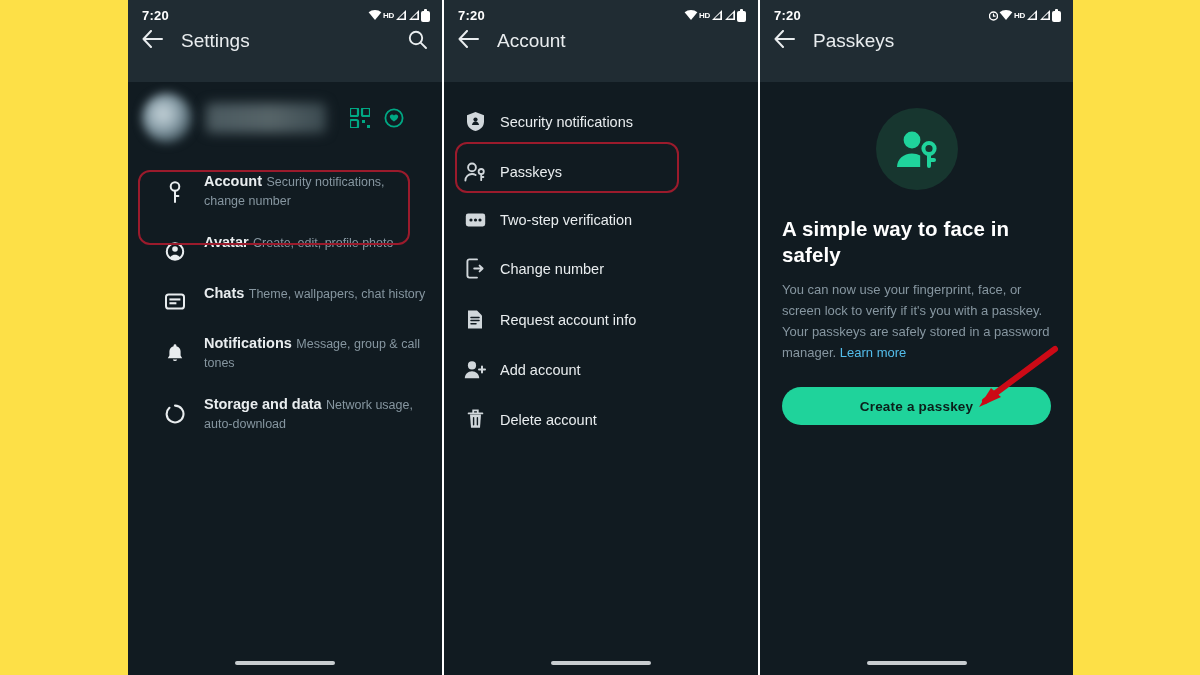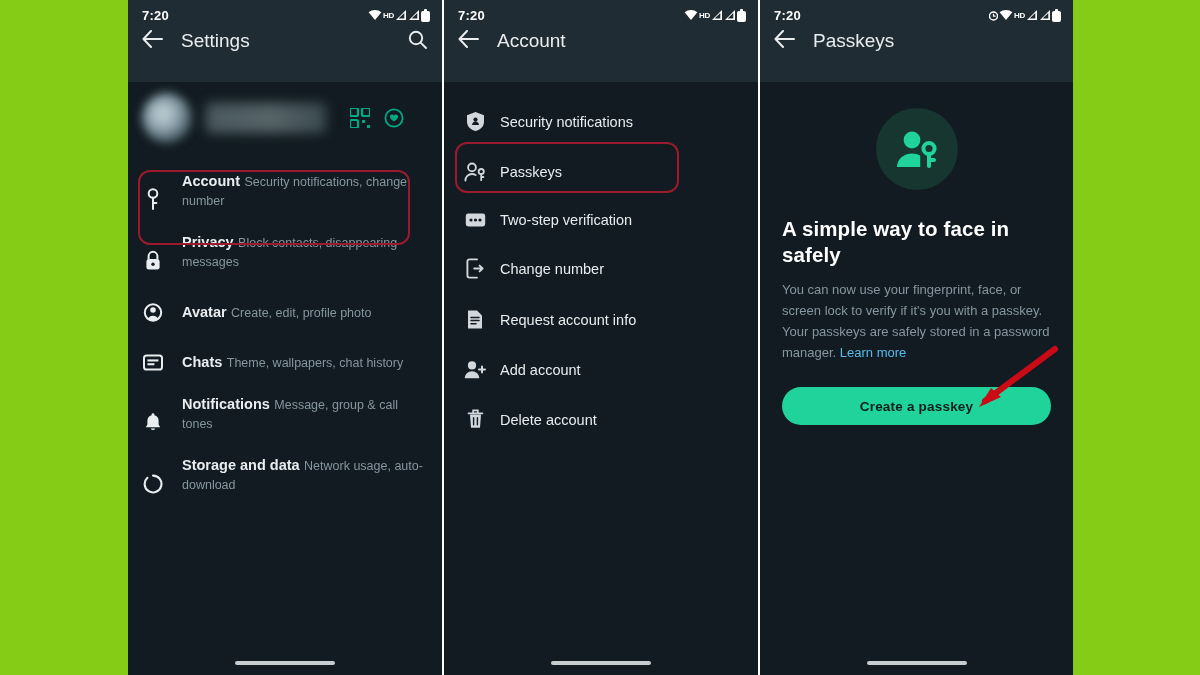--- a/index.html
+++ b/index.html
@@ -2,21 +2,21 @@
 <html><head>
 <meta charset="utf-8">
 <style>
   * { box-sizing: border-box; margin: 0; padding: 0; }
   html, body {
     width: 1200px; height: 675px;
     background: #ffffff;
     font-family: "Liberation Sans", sans-serif;
     overflow: hidden;
   }
-  .stage { position: relative; width: 1200px; height: 675px; background: #84cc16; }
+  .stage { position: relative; width: 1200px; height: 675px; background: #fde047; }
 
   .phone {
     position: absolute; top: 0; height: 675px;
     background: #111b21; overflow: hidden;
   }
   .phone.p1 { left: 128px; width: 314px; }
   .phone.p2 { left: 444px; width: 314px; }
   .phone.p3 { left: 760px; width: 313px; }
 
   .divider { position: absolute; top: 0; width: 2px; height: 675px; background: #ffffff; }
@@ -56,22 +56,22 @@
     flex: 1; height: 30px; border-radius: 5px; margin-right: 10px;
     background: linear-gradient(90deg, #4a595f 0%, #566468 55%, #3b4a50 100%);
     filter: blur(6px); max-width: 120px;
   }
   .profile-actions { display: flex; align-items: center; gap: 14px; }
   .profile-actions svg { display: block; }
 
   
   .list { padding-top: 6px; }
   .row {
-    display: flex; align-items: flex-end; gap: 18px;
-    padding: 11px 16px 11px 14px; position: relative;
+    display: flex; align-items: flex-start; gap: 18px;
+    padding: 11px 16px 11px 36px; position: relative;
   }
   .row .ico { width: 22px; flex: 0 0 22px; display:flex; align-items:center; justify-content:center; padding-top: 10px; }
   .row .ico svg { display:block; }
   .row .txt { flex: 1; min-width: 0; }
   .row .t-title { color: #e9edef; font-size: 14.5px; font-weight: bold; line-height: 20px; }
   .row .t-sub { color: #8696a0; font-size: 12.5px; line-height: 17px; margin-top: 1px; }
 
   
   .row2 { display: flex; align-items: center; gap: 14px; padding: 15px 16px 15px 20px; }
   .row2 .ico { width: 22px; flex: 0 0 22px; display:flex; align-items:center; justify-content:center; }
@@ -199,33 +199,20 @@
               <circle cx="8" cy="5.5" r="4.3" stroke="#e9edef" stroke-width="2" fill="none"></circle>
               <path d="M8 9.8V21M8 15h3.4" stroke="#e9edef" stroke-width="2" stroke-linecap="round"></path>
             </svg>
         </span>
         <span class="txt">
           <span class="t-title">Account</span>
           <span class="t-sub">Security notifications, change number</span>
         </span>
       </div>
 
-      <div class="row">
-        <span class="ico">
-          <svg width="18" height="21" viewBox="0 0 18 21">
-              <path d="M4.6 9V6.2a4.4 4.4 0 0 1 8.8 0V9" stroke="#e9edef" stroke-width="2" fill="none"></path>
-              <rect x="2.4" y="9" width="13.2" height="10.6" rx="2.4" fill="#e9edef"></rect>
-              <circle cx="9" cy="14.3" r="1.7" fill="#111b21"></circle>
-            </svg>
-        </span>
-        <span class="txt">
-          <span class="t-title">Privacy</span>
-          <span class="t-sub">Block contacts, disappearing messages</span>
-        </span>
-      </div>
 
       <div class="row">
         <span class="ico">
           <svg width="20" height="19" viewBox="0 0 20 19">
               <circle cx="10" cy="9.5" r="8.2" stroke="#e9edef" stroke-width="2" fill="none"></circle>
               <circle cx="10" cy="7" r="2.8" fill="#e9edef"></circle>
               <path d="M4.4 17c1-3 3-4.3 5.6-4.3S14.6 14 15.6 17Z" fill="#e9edef"></path>
             </svg>
         </span>
         <span class="txt">

